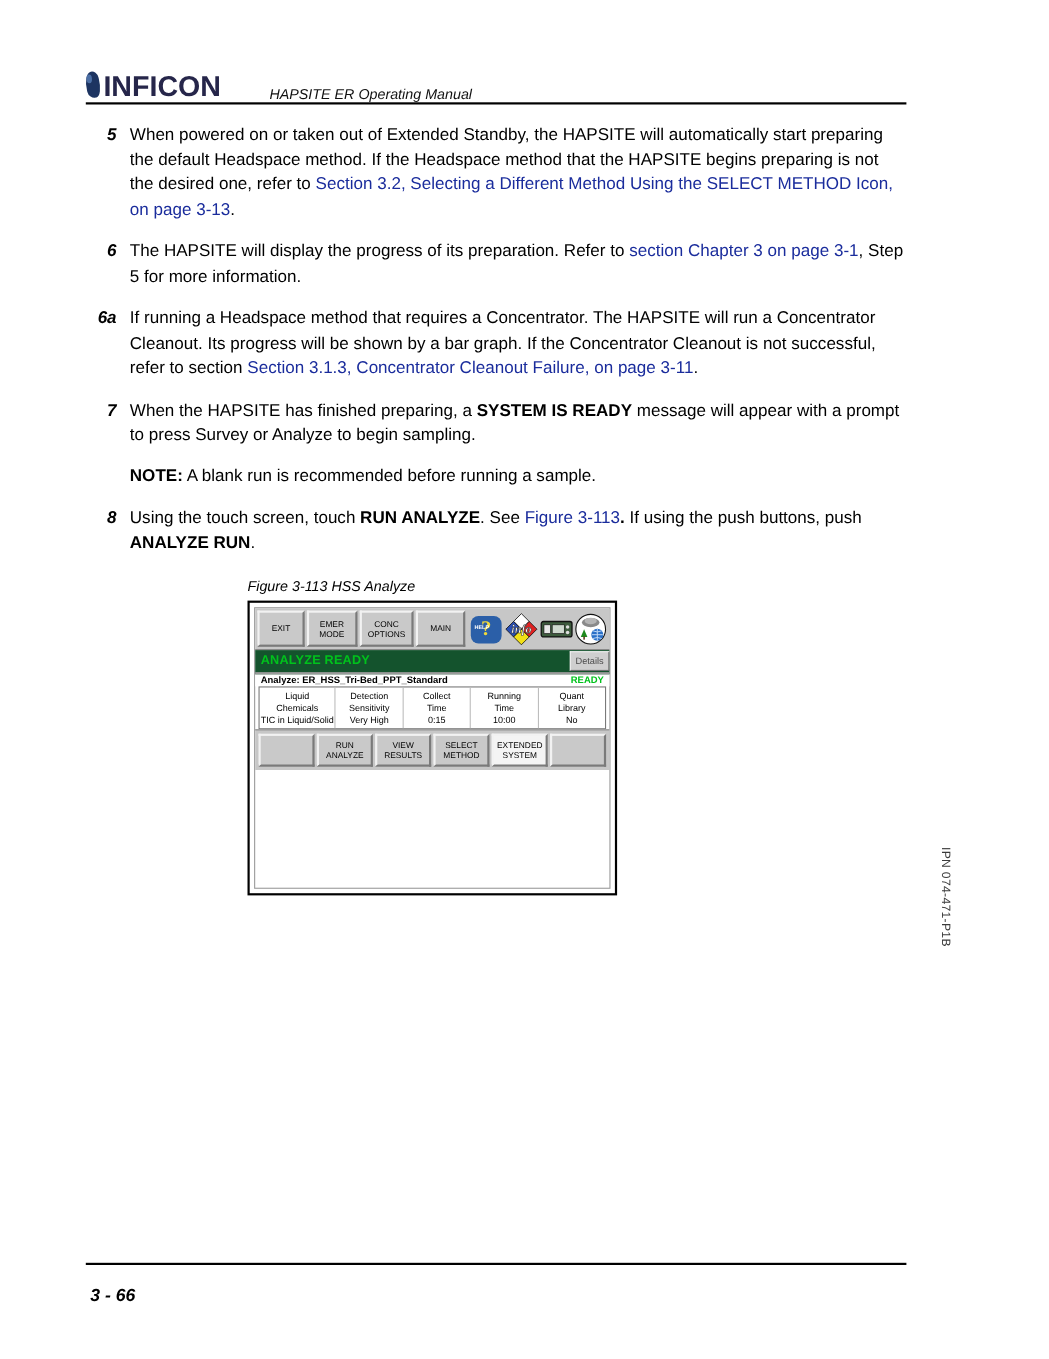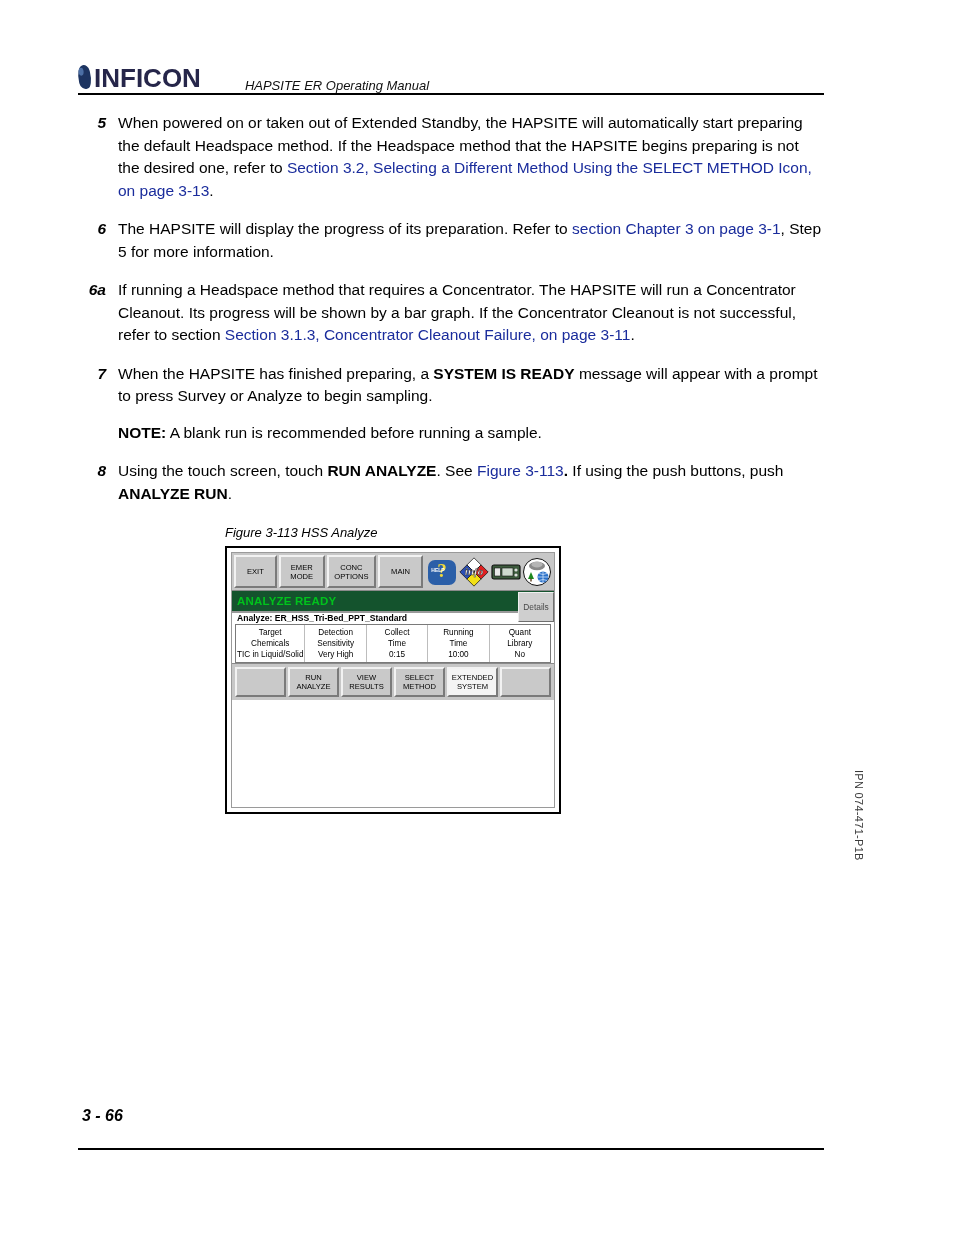--- a/index.html
+++ b/index.html
@@ -153,21 +153,21 @@
     padding-left: 5px;
   }
   .status-text {
     color: #00c21c;
     font-weight: 700;
     font-size: 11.5px;
     letter-spacing: .2px;
   }
   .details-btn {
     position:absolute; right: 0px; top: 1px;
-    width: 36px; height: 30px;
+    width: 36px; height: 18px;
     background: #cfcfcf;
     border-top: 1px solid #efefef;
     border-left: 1px solid #efefef;
     border-right: 1px solid #6e6e6e;
     border-bottom: 1px solid #6e6e6e;
     font-size: 8.4px;
     color: #4a4a4a;
     display:flex; align-items:center; justify-content:center;
   }
 
@@ -237,21 +237,21 @@
     color:#000;
   }
   .bb.light { background: #f4f4f4; }
 
   
   .footer-rule {
     position:absolute; left:78px; top:1148px; width:746px; height:2px;
     background:#000;
   }
   .footer-page {
-    position:absolute; left:82px; top:1107px;
+    position:absolute; left:82px; top:1170px;
     font-size:16px; font-weight:700; font-style:italic;
   }
   .side-ipn {
     position:absolute;
     left: 851px; top: 770px;
     width: 120px;
     font-size: 11px;
     color: #3a3a3a;
     transform-origin: left top;
     transform: rotate(90deg) translate(0, -14px);
@@ -381,21 +381,21 @@
       </div>
 
 
       <div class="method-line">
         <span class="m-name">Analyze: ER_HSS_Tri-Bed_PPT_Standard</span>
         <span class="m-state">READY</span>
       </div>
 
       <div class="method-table">
         <div class="mt-col">
-          <div class="mt-h1">Target</div>
+          <div class="mt-h1">Liquid</div>
           <div class="mt-h2">Chemicals</div>
           <div class="mt-val">TIC in Liquid/Solid</div>
         </div>
         <div class="mt-col">
           <div class="mt-h1">Detection</div>
           <div class="mt-h2">Sensitivity</div>
           <div class="mt-val">Very High</div>
         </div>
         <div class="mt-col">
           <div class="mt-h1">Collect</div>

